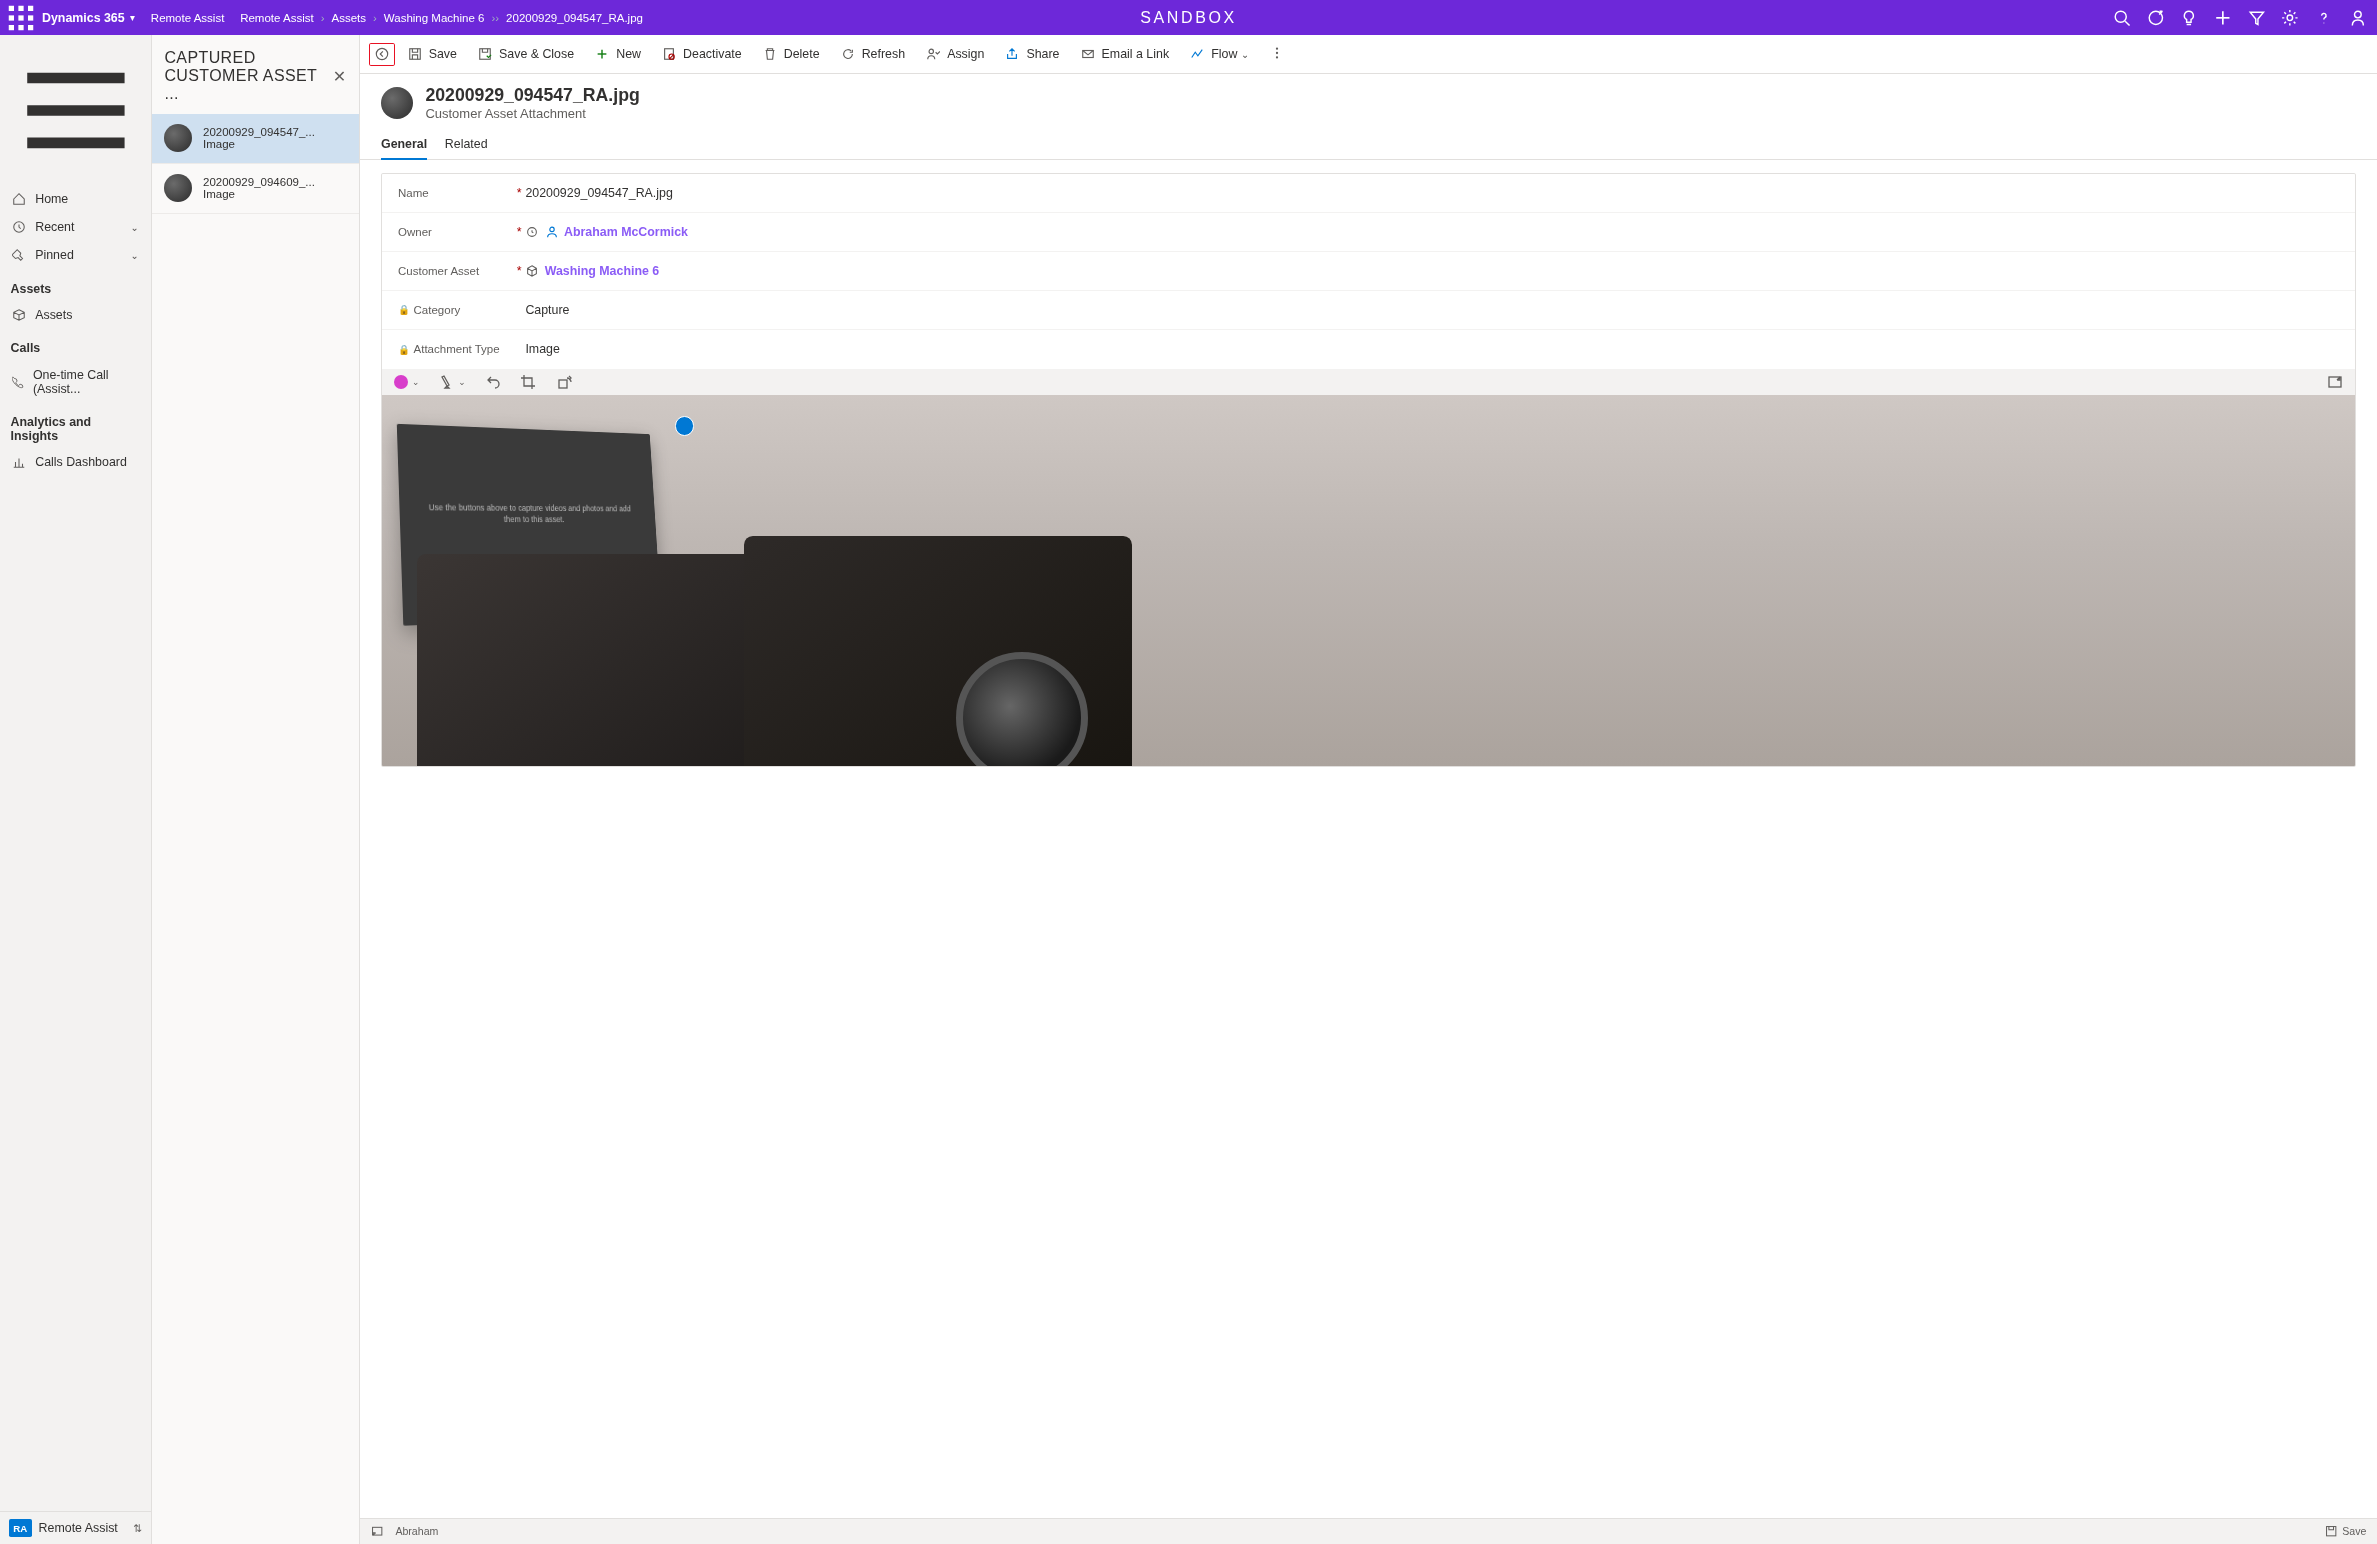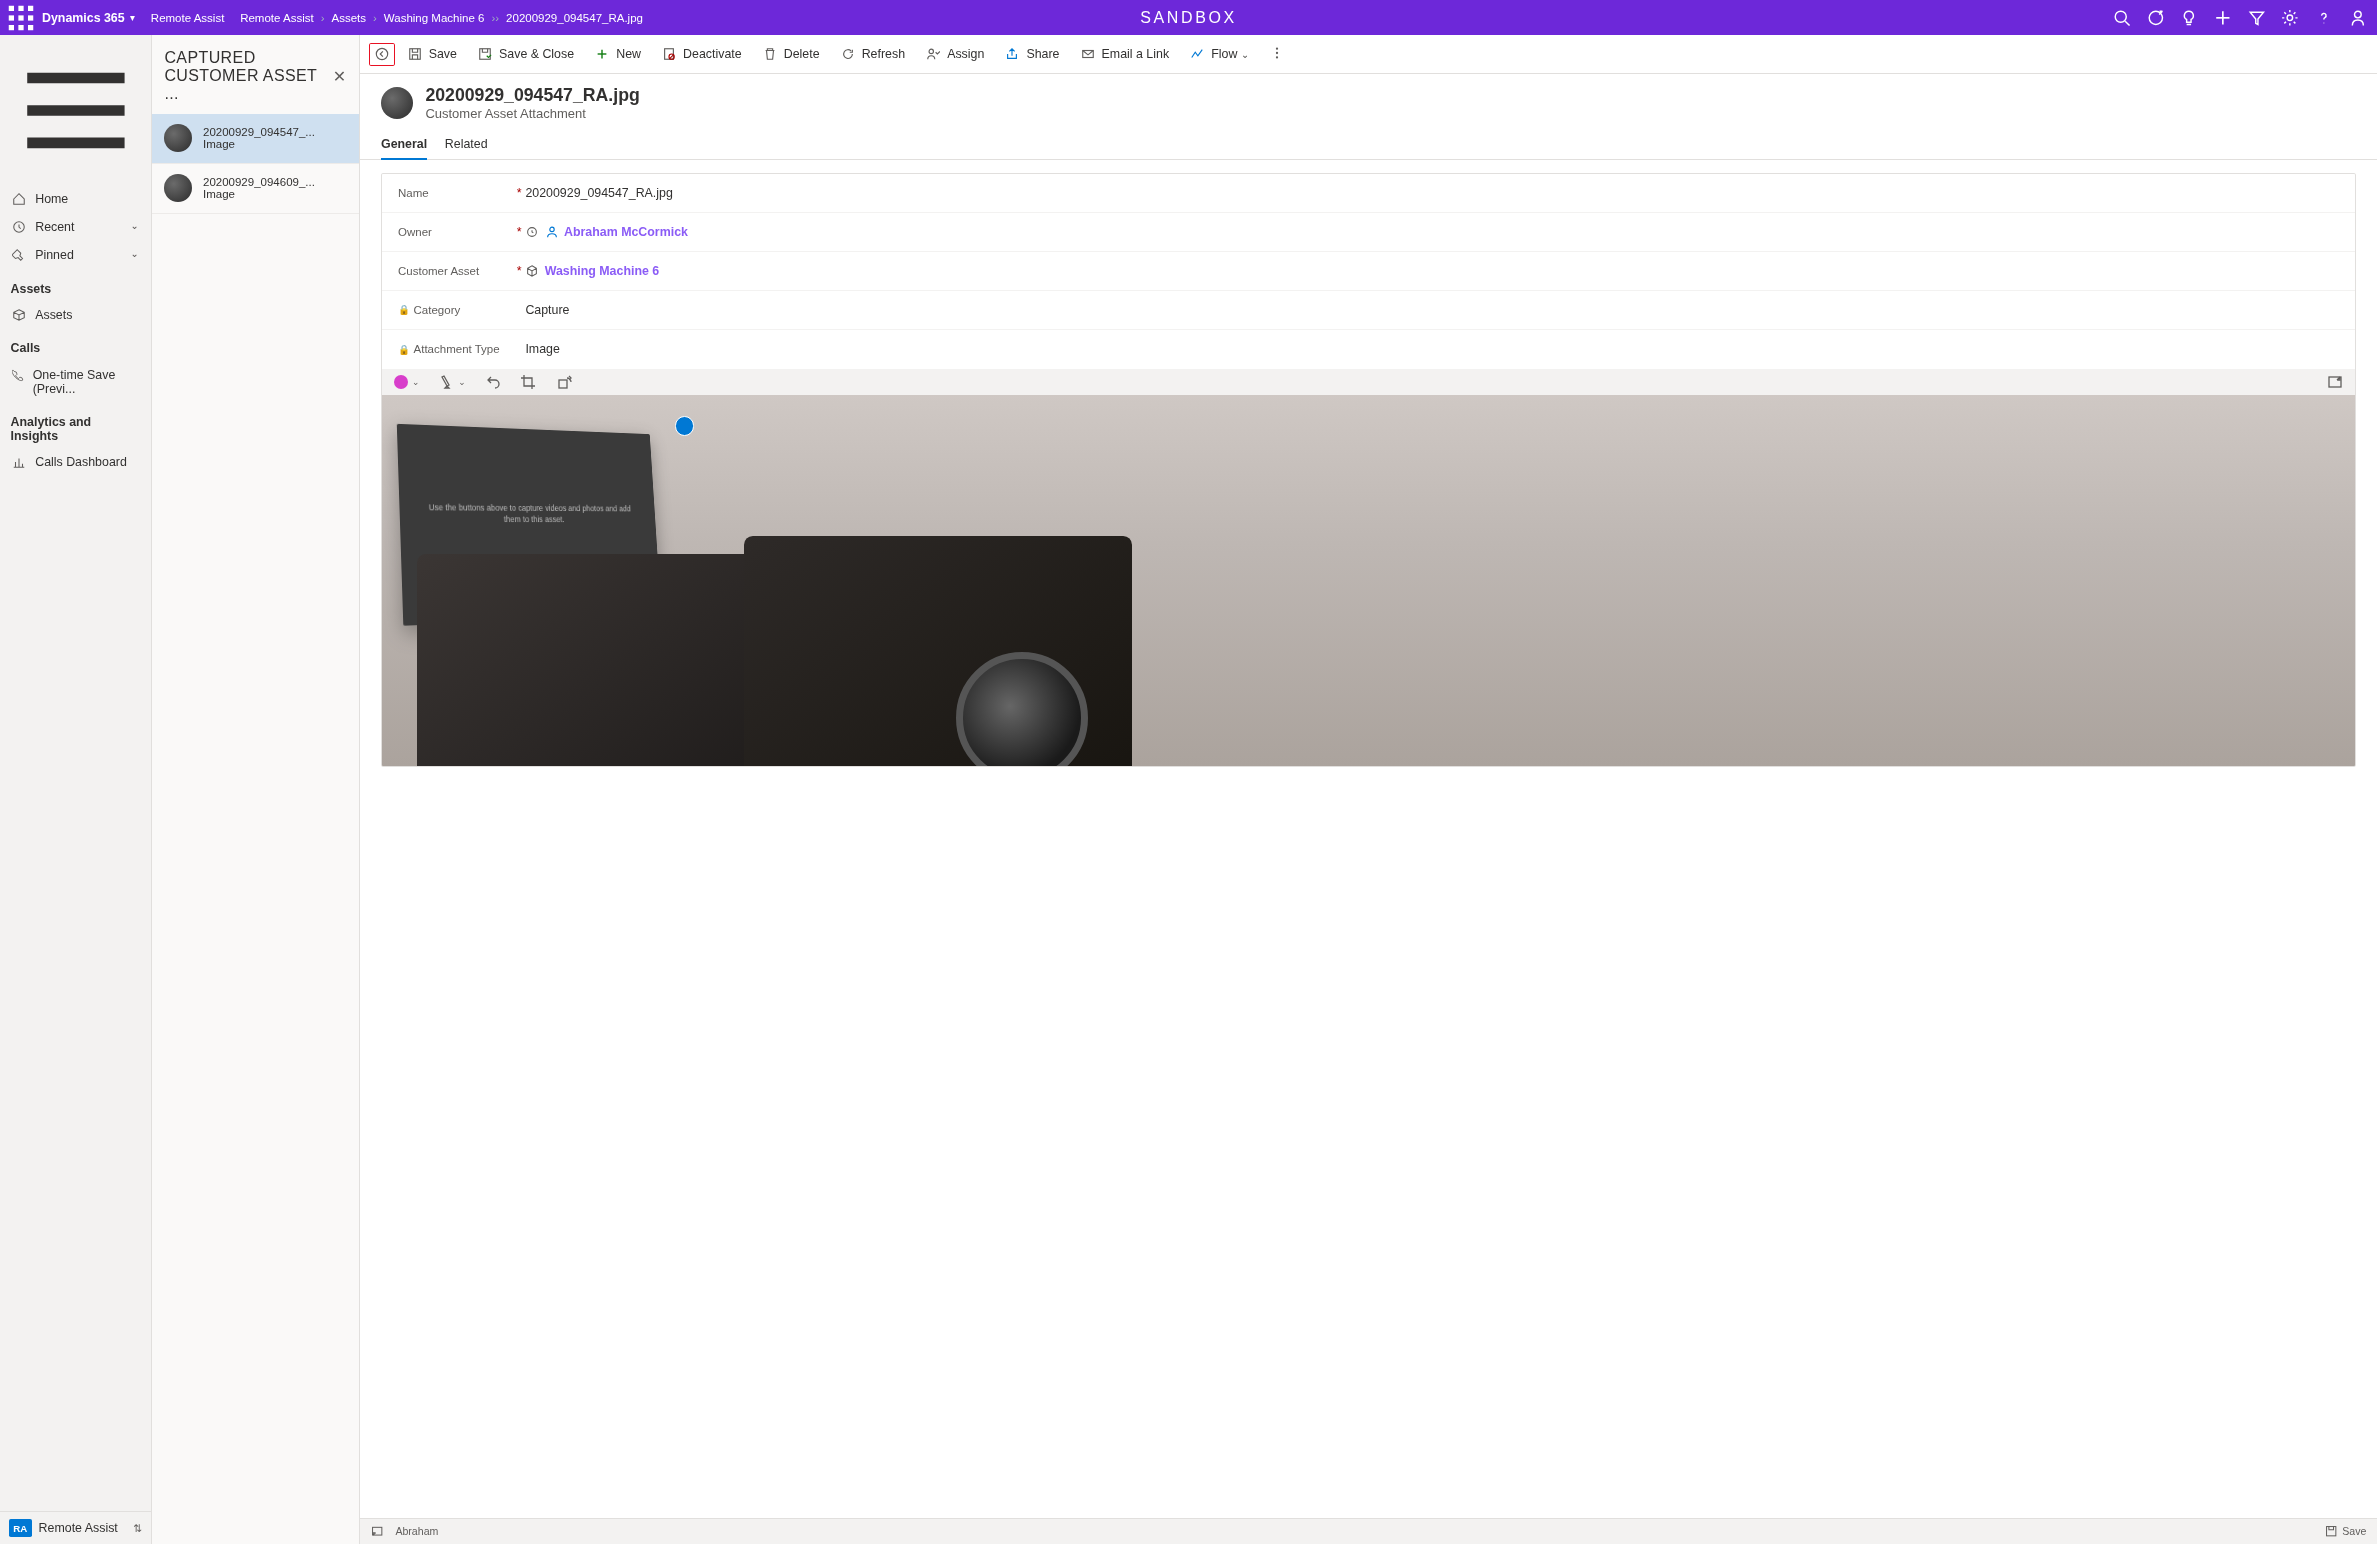--- a/index.html
+++ b/index.html
@@ -16,21 +16,21 @@
 .topbar .sandbox { font-size: 16px; letter-spacing: 2.6px; font-weight: 300; position: absolute; left: 50%; transform: translateX(-50%); }
 .topbar .topicons { display: flex; gap: 16px; align-items: center; margin-right: 3.5px; }
 .topbar .topicons .ticon { width: 17.7px; height: 17.7px; display: flex; align-items: center; justify-content: center; cursor: pointer; }
 
 
 .shell { display: flex; height: calc(100vh - 35px); }
 
 
 .leftnav { width: 152px; background: #f3f2f1; border-right: 0.9px solid #e1dfdd; display: flex; flex-direction: column; }
 .leftnav .ham { padding: 8.8px 10.6px; }
-.leftnav .navitem { display: flex; align-items: flex-start; padding: 7px 12.4px; gap: 8.8px; cursor: pointer; font-size: 12.4px; }
+.leftnav .navitem { display: flex; align-items: center; padding: 7px 12.4px; gap: 8.8px; cursor: pointer; font-size: 12.4px; }
 .leftnav .navitem .nchev { margin-left: auto; font-size: 9.7px; color: #605e5c; }
 .leftnav .navhead { padding: 12.4px 10.6px 5.3px; font-size: 12.4px; font-weight: 600; color: #323130; }
 .leftnav .footer { margin-top: auto; display: flex; align-items: center; padding: 7px 8.8px; border-top: 0.9px solid #e1dfdd; gap: 7px; }
 .leftnav .footer .badge { background: #0078d4; color: #fff; font-size: 9.7px; padding: 3.5px 4.4px; border-radius: 1.8px; font-weight: 600; }
 .leftnav .footer .upd { margin-left: auto; font-size: 10.6px; color: #605e5c; }
 
 
 .listpanel { width: 208px; background: #faf9f8; border-right: 0.9px solid #e1dfdd; }
 .listpanel .lphead { display: flex; align-items: center; padding: 14px 12.4px 10.6px; font-size: 16px; color: #323130; letter-spacing: 0.4px; }
 .listpanel .lphead .lpx { margin-left: auto; cursor: pointer; color: #605e5c; }
@@ -213,21 +213,21 @@
       <span style="width:14px;height:14px;"><svg viewBox="0 0 16 16" fill="none" stroke="#605e5c" stroke-width="1.2">
             <path d="M8 2l6 3v6l-6 3-6-3V5zM2 5l6 3 6-3M8 8v6"></path>
           </svg></span>
       <span>Assets</span>
     </div>
     <div class="navhead">Calls</div>
     <div class="navitem">
       <span style="width:14px;height:14px;"><svg viewBox="0 0 16 16" fill="none" stroke="#605e5c" stroke-width="1.2">
             <path d="M3 3l3 1 1 3-2 2c1 2 2 3 4 4l2-2 3 1 1 3c-1 1-3 1-5 0-4-2-7-5-9-9-1-2-1-4 0-5z"></path>
           </svg></span>
-      <span>One-time Save (Previ...</span>
+      <span>One-time Call (Assist...</span>
     </div>
     <div class="navhead">Analytics and Insights</div>
     <div class="navitem">
       <span style="width:14px;height:14px;"><svg viewBox="0 0 16 16" fill="none" stroke="#605e5c" stroke-width="1.2">
             <path d="M2 14h12M4 14V8M8 14V4M12 14v-4"></path>
           </svg></span>
       <span>Calls Dashboard</span>
     </div>
     <div class="footer">
       <span class="badge">RA</span>

